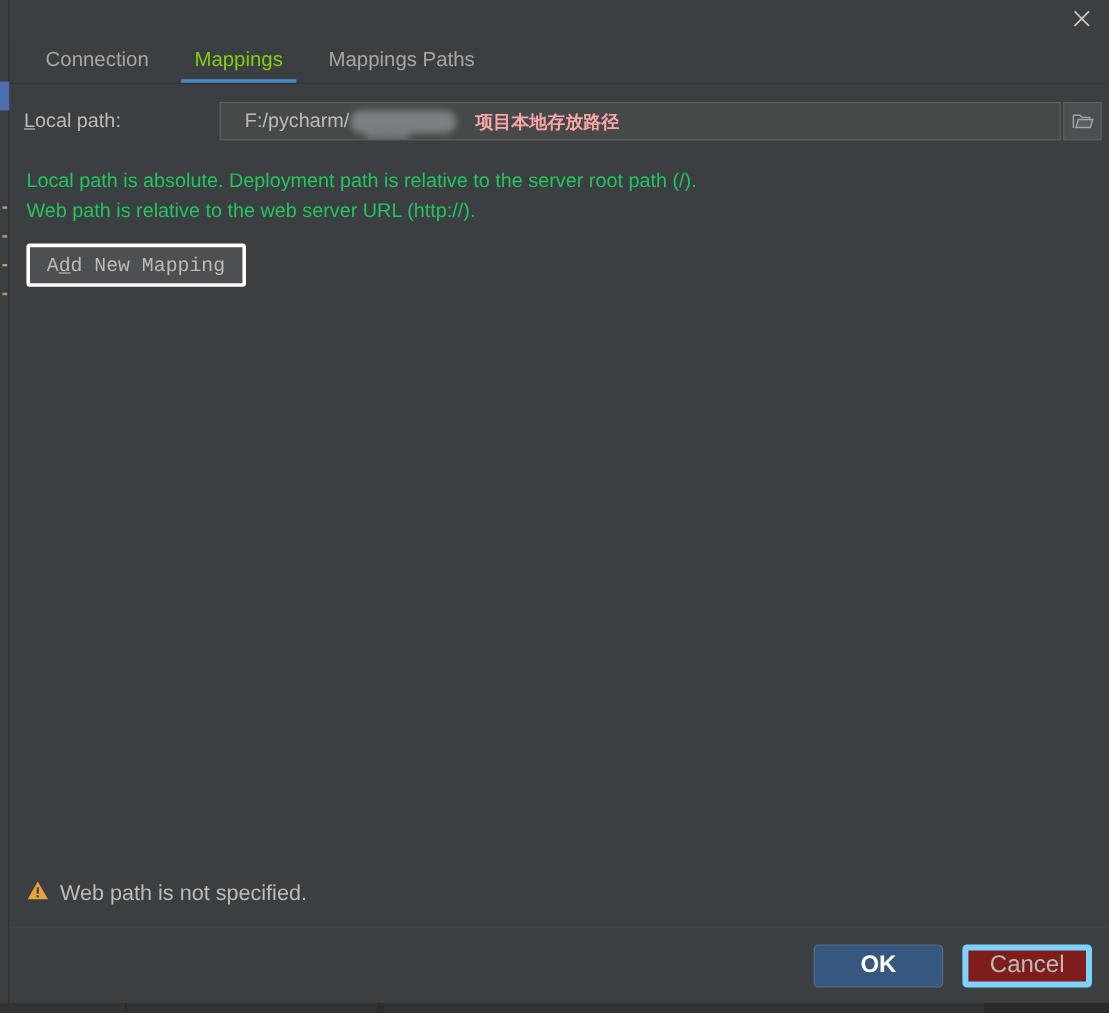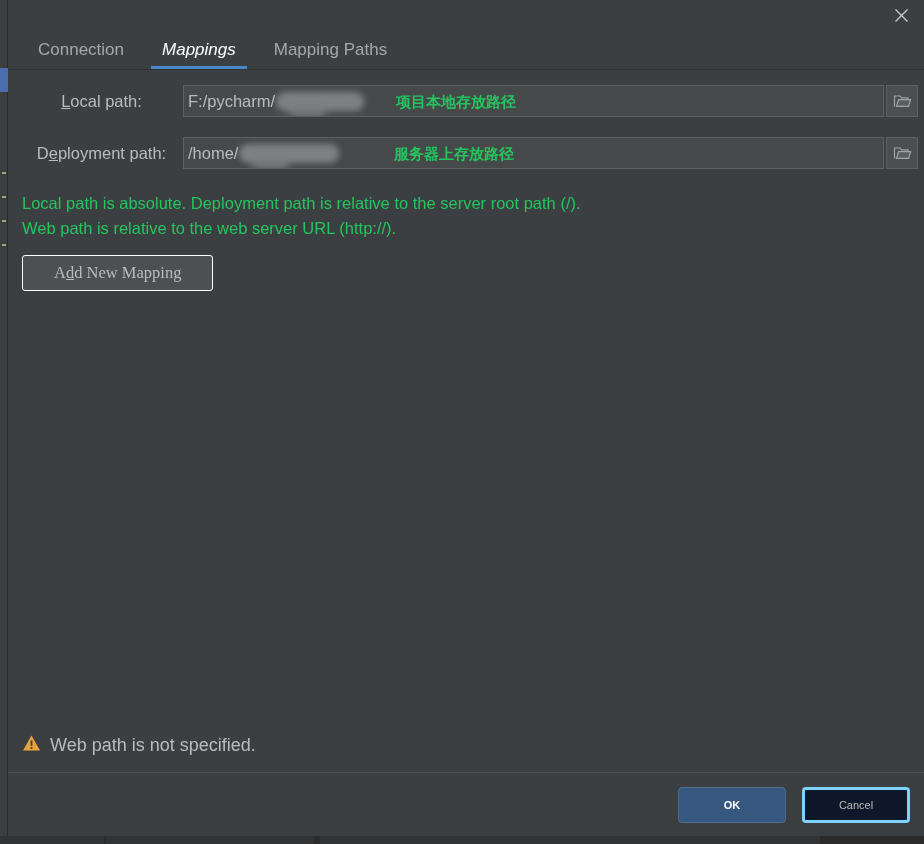--- a/index.html
+++ b/index.html
@@ -76,21 +76,21 @@
     position: relative;
     height: 38px;
     padding: 0 19px;
     display: flex;
     align-items: center;
     font-size: 17px;
     color: #a7a7a7;
     cursor: default;
     white-space: nowrap;
   }
-  .tab.active { color: #ffffff; font-style: italic; }
+  .tab.active { color: #84cc16; }
   .tab.active::after {
     content: "";
     position: absolute;
     left: 8px; right: 8px;
     bottom: 0;
     height: 3px;
     background: #4a88c7;
   }
 
   
@@ -101,21 +101,20 @@
     padding: 14px 0 0 0;
   }
 
   
   .row {
     position: relative;
     display: flex;
     align-items: center;
     height: 32px;
     margin: 0 6px 0 12px;
-    text-align: center;
   }
   .row.r1 { margin-top: 1px; }
   .row.r2 { margin-top: 20px; }
   .row.r3 { margin-top: 20px; }
 
   .row-label {
     font-size: 16.5px;
     color: #bbbbbb;
     white-space: nowrap;
     flex: 0 0 auto;
@@ -124,21 +123,21 @@
   .mn { text-decoration: underline; }
 
   .field {
     position: relative;
     flex: 1 1 auto;
     height: 32px;
     background: #45494a;
     border: 1px solid #5e6060;
     display: flex;
     align-items: center;
-    padding: 0 4px;
+    padding: 0 20px;
     overflow: hidden;
   }
   .field-text {
     font-size: 16.5px;
     color: #bbbbbb;
     white-space: nowrap;
     z-index: 2;
   }
   
   .redact {
@@ -160,21 +159,21 @@
     left: 12px; top: 12px;
     width: 38px; height: 14px;
     border-radius: 7px;
     background: #8d9194;
     opacity: .8;
   }
 
   .note-red {
     position: absolute;
     font-size: 15px;
-    color: #22c55e;
+    color: #fca5a5;
     font-weight: bold;
     white-space: nowrap;
     z-index: 3;
     pointer-events: none;
   }
   .note-red.n1 { left: 212px; top: 7px; }
   .note-red.n2 { left: 210px; top: 7px; }
 
   .browse {
     flex: 0 0 auto;
@@ -194,27 +193,27 @@
     margin: 22px 0 0 14px;
     font-size: 16.5px;
     line-height: 25px;
     color: #22c55e;
     max-width: 740px;
   }
 
   #add-mapping {
     margin: 14px 0 0 14px;
     height: 36px;
-    padding: 0 31px;
+    padding: 0 14px;
     background: #4c5052;
-    border: 1px solid #ffffff;
+    border: 3px solid #ffffff;
     border-radius: 3px;
     color: #bbbbbb;
     font-size: 16.5px;
-    font-family: Liberation Serif, serif;
+    font-family: Liberation Mono, monospace;
     cursor: default;
   }
 
   
   #warning {
     position: absolute;
     left: 14px;
     bottom: 16px;
     display: flex;
     align-items: center;
@@ -235,33 +234,33 @@
     align-items: center;
     justify-content: flex-end;
     padding-right: 14px;
     gap: 16px;
   }
   .dlg-btn {
     height: 36px;
     min-width: 108px;
     padding: 0 2px;
     border-radius: 4px;
-    font-size: 11px;
+    font-size: 20px;
     font-family: "Liberation Sans", sans-serif;
     cursor: default;
   }
   .dlg-btn.primary {
     background: #365880;
     border: 1px solid #4c708c;
     color: #ffffff;
     font-weight: bold;
   }
   .dlg-btn.secondary {
-    background: #0f172a;
-    border: 3px solid #7dd3fc;
+    background: #7f1d1d;
+    border: 5px solid #7dd3fc;
     color: #bbbbbb;
   }
 
   
   #bottom-strip {
     position: absolute;
     left: 0; bottom: 0;
     width: 924px;
     height: 8px;
     background: #2b2b2b;
@@ -289,21 +288,21 @@
     <div id="close-btn">
       <svg width="17" height="17" viewBox="0 0 17 17" aria-hidden="true">
         <path d="M2.5 2.5 L14.5 14.5 M14.5 2.5 L2.5 14.5" stroke="#c9c9c9" stroke-width="1.4" fill="none"></path>
       </svg>
     </div>
   </div>
 
   <div id="tabbar">
     <div class="tab">Connection</div>
     <div class="tab active">Mappings</div>
-    <div class="tab">Mapping Paths</div>
+    <div class="tab">Mappings Paths</div>
   </div>
 
   <div id="body">
 
     
     <div class="row r1">
       <div class="row-label"><span class="mn">L</span><span>ocal path:</span></div>
       <div class="field">
         <span class="field-text">F:/pycharm/</span>
         <span class="redact small"></span>
@@ -311,34 +310,20 @@
       </div>
       <div class="browse">
         <svg width="19" height="16" viewBox="0 0 19 16" aria-hidden="true">
           <path d="M1.5 13.5 L1.5 3 L7 3 L8.6 4.8 L15 4.8 L15 6.4" stroke="#9fa4a6" stroke-width="1.2" fill="none"></path>
           <path d="M3.6 13.3 L5.6 6.6 L17.6 6.6 L15.6 13.3 Z" fill="#5a5f61" stroke="#9fa4a6" stroke-width="1.2"></path>
         </svg>
       </div>
     </div>
 
     
-    <div class="row r2">
-      <div class="row-label"><span>D</span><span class="mn">e</span><span>ployment path:</span></div>
-      <div class="field">
-        <span class="field-text">/home/</span>
-        <span class="redact wide"></span>
-        <span class="note-red n2">服务器上存放路径</span>
-      </div>
-      <div class="browse">
-        <svg width="19" height="16" viewBox="0 0 19 16" aria-hidden="true">
-          <path d="M1.5 13.5 L1.5 3 L7 3 L8.6 4.8 L15 4.8 L15 6.4" stroke="#9fa4a6" stroke-width="1.2" fill="none"></path>
-          <path d="M3.6 13.3 L5.6 6.6 L17.6 6.6 L15.6 13.3 Z" fill="#5a5f61" stroke="#9fa4a6" stroke-width="1.2"></path>
-        </svg>
-      </div>
-    </div>
 
     
 
     
     <div id="hint">
       <div>Local path is absolute. Deployment path is relative to the server root path (/).</div>
       <div>Web path is relative to the web server URL (http://).</div>
     </div>
 
     

